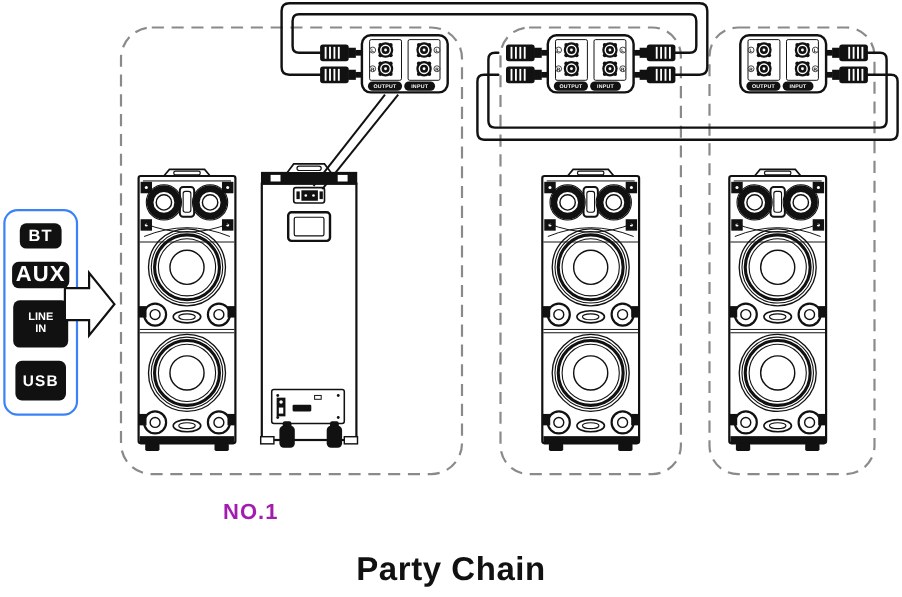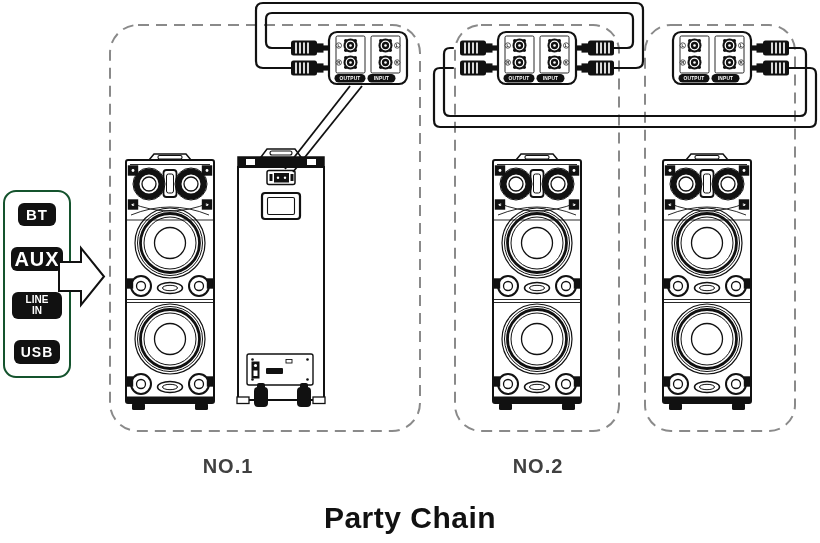--- a/index.html
+++ b/index.html
@@ -4,38 +4,38 @@
 <style>
   html,body{margin:0;padding:0;background:#ffffff;}
   .canvas{
     position:relative;width:820px;height:543px;background:#ffffff;overflow:hidden;
     font-family:"Liberation Sans",sans-serif;
   }
   .layer{position:absolute;left:0;top:0;z-index:2;pointer-events:none;}
   
   .source-box{
     position:absolute;left:3px;top:190px;width:64px;height:161px;
-    border:2px solid #14532d;border-radius:13px;z-index:1;
+    border:2px solid #3b82f6;border-radius:13px;z-index:1;
     display:flex;flex-direction:column;align-items:center;justify-content:space-between;
     padding:11px 0 12px 0;box-sizing:content-box;
   }
   .pill{
     background:#111;color:#fff;border-radius:6px;font-weight:bold;
     display:flex;align-items:center;justify-content:center;text-align:center;
   }
   .pill-bt{width:38px;height:23px;font-size:15px;letter-spacing:1px;}
   .pill-aux{width:52px;height:24px;font-size:20px;letter-spacing:1px;}
-  .pill-linein{width:42px;height:27px;font-size:10px;line-height:1.05;padding:0 4px;}
-  .pill-usb{width:46px;height:24px;font-size:14px;letter-spacing:1px;}
+  .pill-linein{width:42px;height:43px;font-size:10px;line-height:1.05;padding:0 4px;}
+  .pill-usb{width:46px;height:36px;font-size:14px;letter-spacing:1px;}
   .pill-linein{white-space:normal;word-break:normal;}
   .pill-linein span{display:block;width:30px;}
   
   .group-label{
     position:absolute;top:455px;width:120px;text-align:center;
-    font-size:20px;font-weight:bold;color:#404040;letter-spacing:1px;z-index:1;
+    font-size:20px;font-weight:bold;color:#a21caf;letter-spacing:1px;z-index:1;
   }
   .title{
     position:absolute;left:0;top:501px;width:820px;text-align:center;
     font-size:30px;font-weight:bold;color:#111;letter-spacing:0.5px;z-index:1;
   }
   svg text{font-family:"Liberation Sans",sans-serif;font-weight:bold;}
 </style>
 </head>
 <body>
 
@@ -44,21 +44,20 @@
   <div class="source-box">
     <div class="pill pill-bt">BT</div>
     <div class="pill pill-aux">AUX</div>
     <div class="pill pill-linein">
       <span>LINE IN</span>
     </div>
     <div class="pill pill-usb">USB</div>
   </div>
 
   <div class="group-label" style="left:168px;">NO.1</div>
-  <div class="group-label" style="left:478px;">NO.2</div>
 
   <div class="title">Party Chain</div>
 
   <svg class="layer" width="820" height="543" viewBox="0 0 820 543">
 
     <defs>
 
       <g id="plug">
         <rect x="-5" y="-2.6" width="5.5" height="5.2" fill="#111"></rect>
         <rect x="-11.5" y="-4.6" width="7" height="9.2" fill="#111"></rect>

